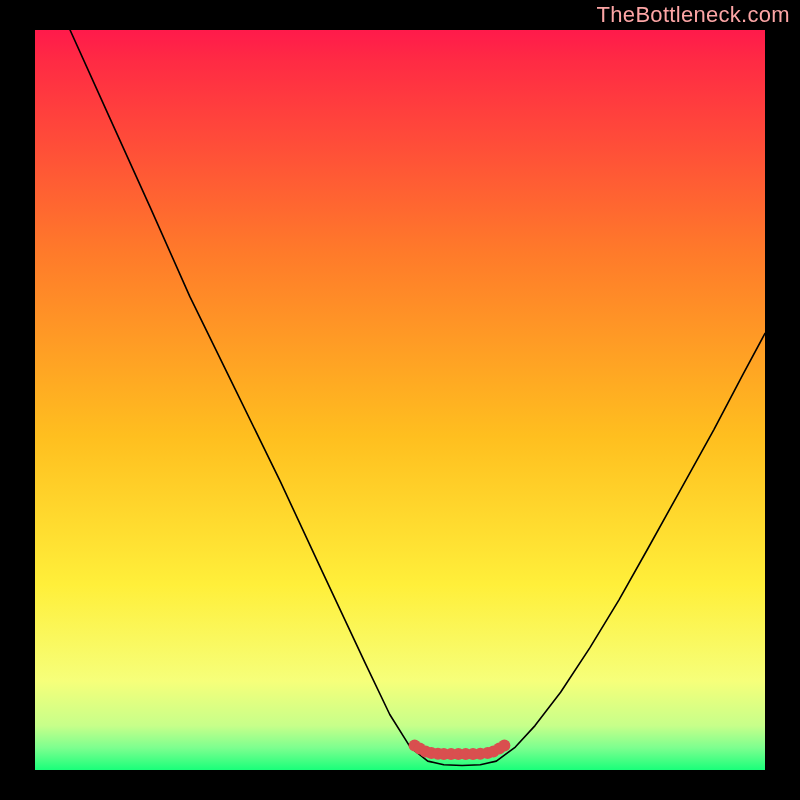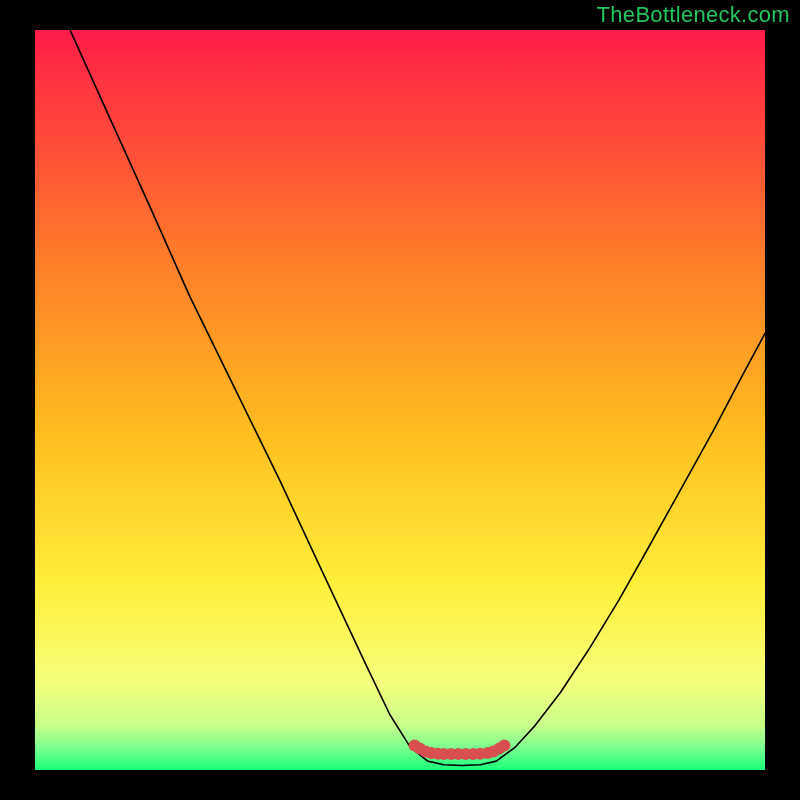--- a/index.html
+++ b/index.html
@@ -13,21 +13,21 @@
   .frame {
     position: relative;
     width: 800px;
     height: 800px;
     background: #000;
   }
   .watermark {
     position: absolute;
     top: 2px;
     right: 10px;
-    color: #22c55e;
+    color: #fca5a5;
     font-family: Arial, Helvetica, sans-serif;
     font-size: 22px;
     letter-spacing: 0.3px;
     z-index: 20;
   }
   .plot-stage {
     position: absolute;
     left: 35px;
     top: 30px;
     width: 730px;

